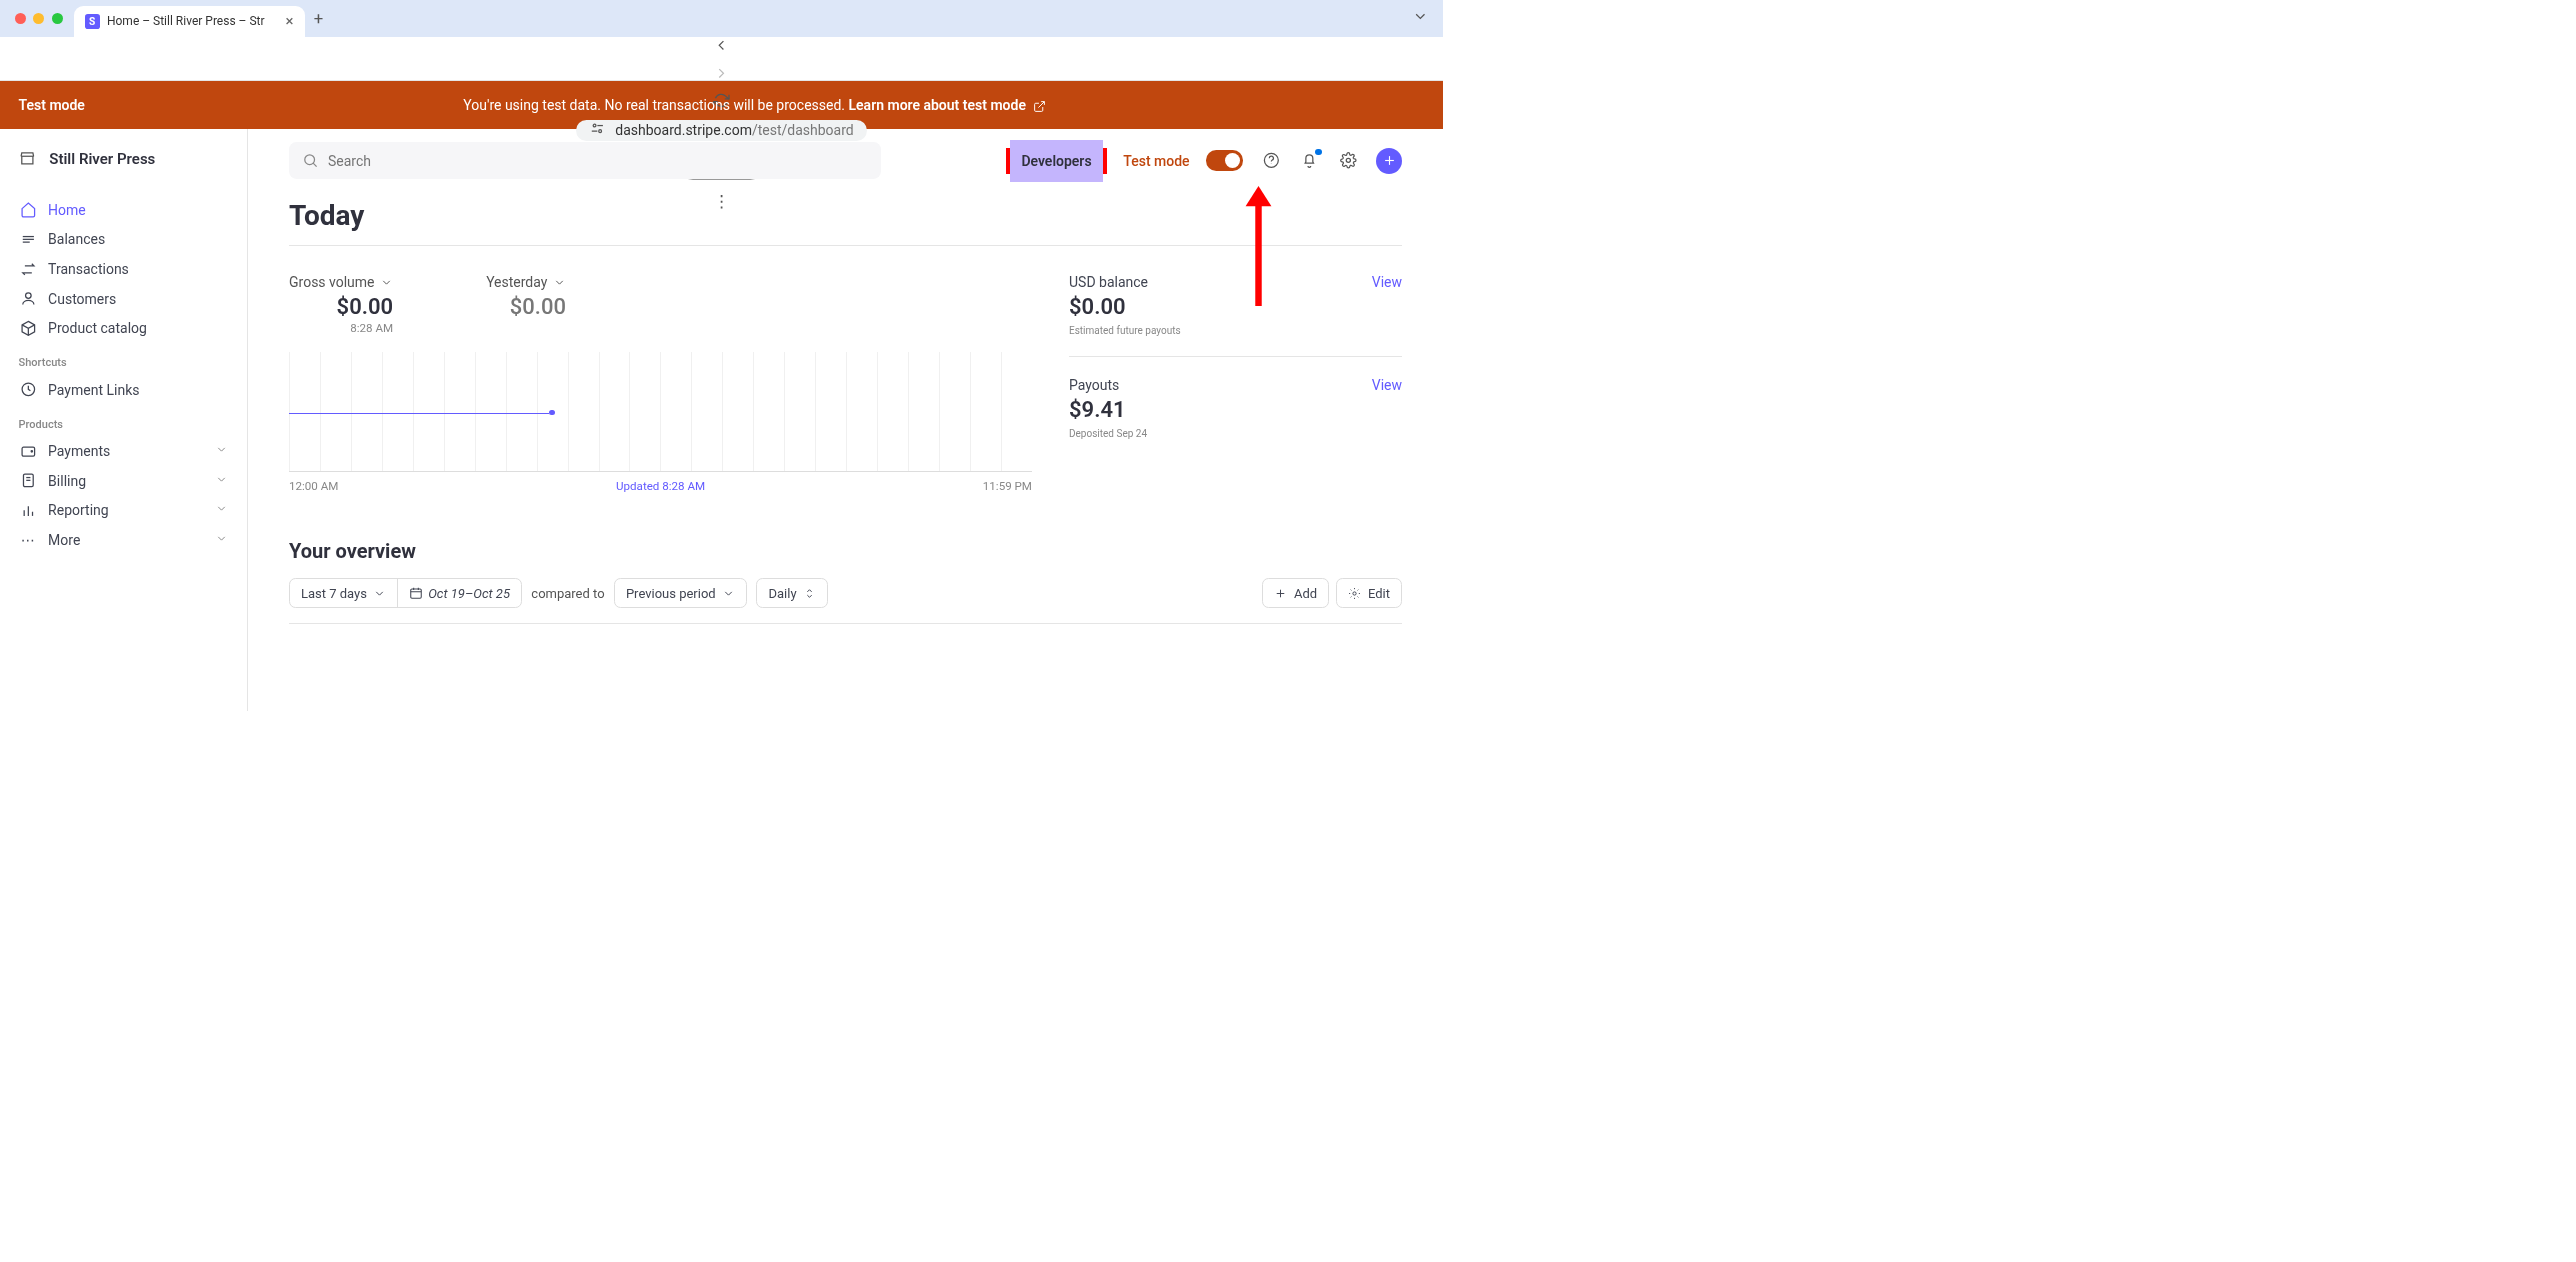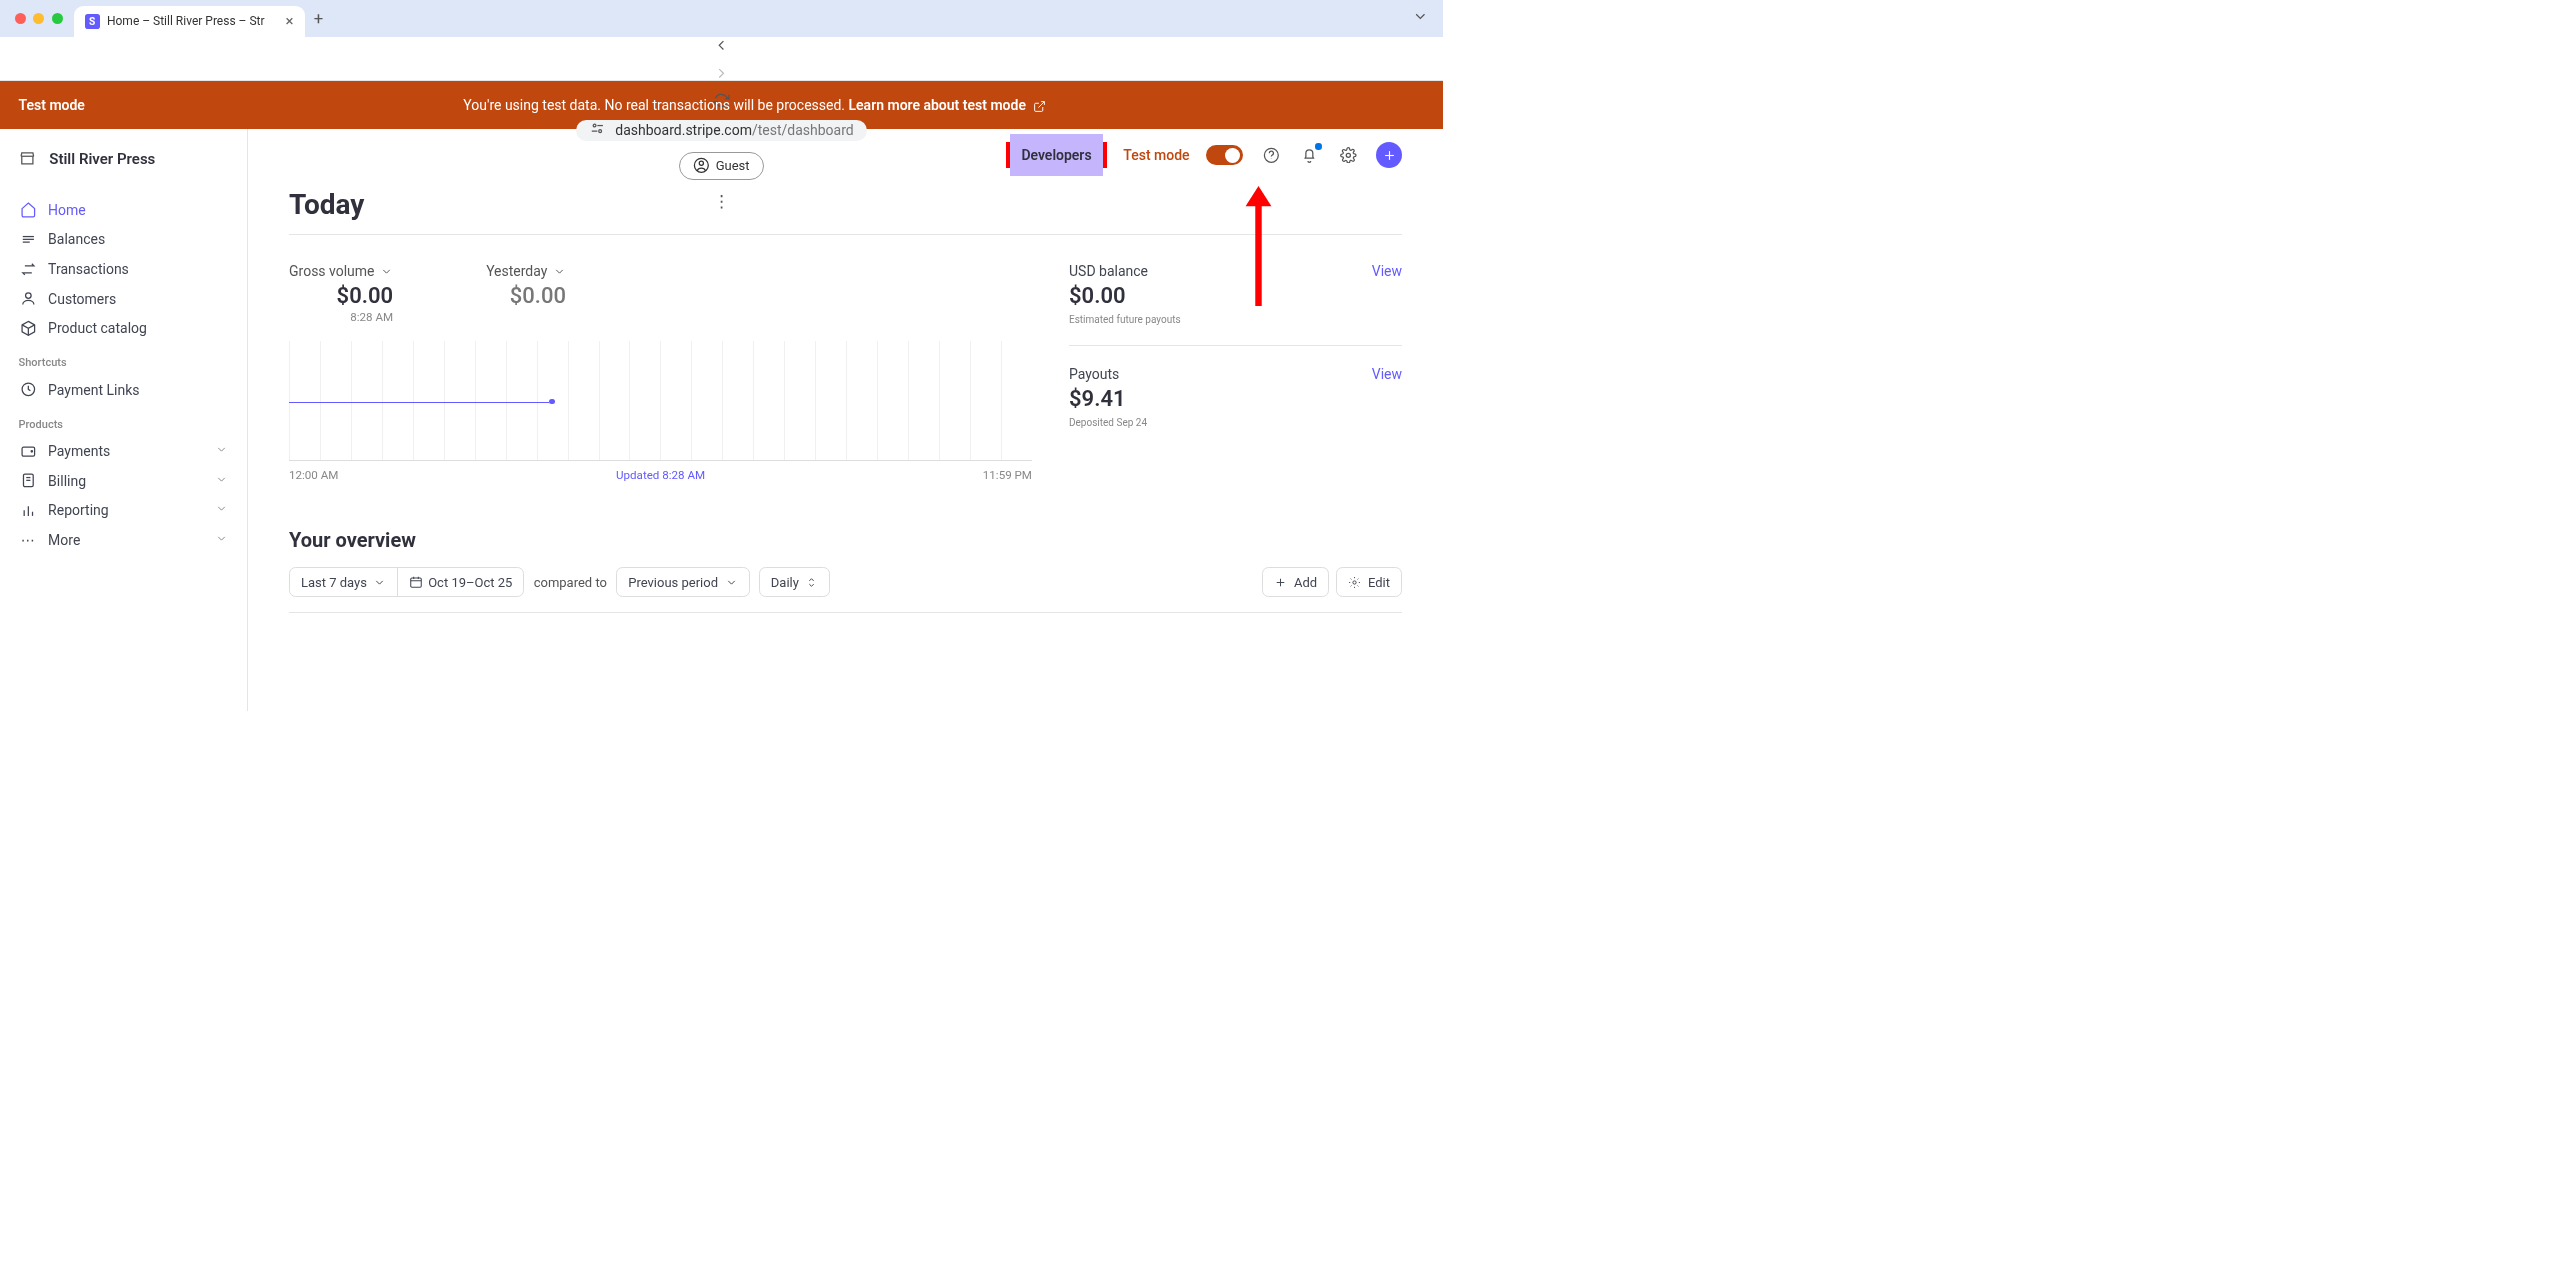--- a/index.html
+++ b/index.html
@@ -91,21 +91,21 @@
 .balance-label { font-size: 14px; color: #414552; }
 .view-link { color: #635bff; font-size: 14px; cursor: pointer; }
 .balance-value { font-size: 22px; font-weight: 600; color: #30313d; margin-top: 3.7px; }
 .balance-sub { font-size: 10px; color: #888; margin-top: 5.6px; }
 
 
 .overview-title { font-size: 20px; font-weight: 700; color: #30313d; margin-top: 46px; margin-bottom: 15px; }
 .overview-controls { display: flex; align-items: center; gap: 9.3px; padding-bottom: 15px; border-bottom: 0.9px solid #e5e5e5; }
 .seg-group { display: flex; border: 0.9px solid #ddd; border-radius: 6.5px; overflow: hidden; }
 .seg-btn { padding: 6.5px 11px; font-size: 13px; color: #414552; display: flex; align-items: center; gap: 5.6px; cursor: pointer; }
-.seg-btn + .seg-btn { border-left: 0.9px solid #ddd; }
+.seg-btn + .seg-btn { border-left: 0.9px solid #ddd; font-style: italic; }
 .pill-btn { border: 0.9px solid #ddd; border-radius: 6.5px; padding: 6.5px 11px; font-size: 13px; color: #414552; display: flex; align-items: center; gap: 6.5px; cursor: pointer; }
 .plain-text { font-size: 13px; color: #555; }
 .overview-right-btns { margin-left: auto; display: flex; gap: 7.4px; }
 
 svg.icn { width: 16.7px; height: 16.7px; stroke: currentColor; fill: none; stroke-width: 1.8; }
 </style>
 </head>
 <body>
 
 <div class="browser-chrome">
@@ -289,20 +289,27 @@
       <span class="icon">⋯</span>
       <span>More</span>
       <span class="chevron"><svg class="icn" style="width:13px;height:13px" viewBox="0 0 24 24">
             <polyline points="6 9 12 15 18 9"></polyline>
           </svg></span>
     </div>
   </div>
 
   <div class="content">
     <div class="topbar">
+      <div class="search-box">
+        <svg class="icn" viewBox="0 0 24 24">
+            <circle cx="11" cy="11" r="7"></circle>
+            <line x1="21" y1="21" x2="16" y2="16"></line>
+          </svg>
+        <input type="text" placeholder="Search" style="">
+      </div>
       <div class="topbar-right">
         <span class="dev-highlight">
           <span class="dev-link">Developers</span>
         </span>
         <span class="testmode-label">Test mode</span>
         <div class="toggle"></div>
         <div class="icon-btn">
             <svg class="icn" viewBox="0 0 24 24">
               <circle cx="12" cy="12" r="10"></circle>
               <path d="M9 9a3 3 0 1 1 4 2.8c-.8.4-1 1-1 1.7"></path>

